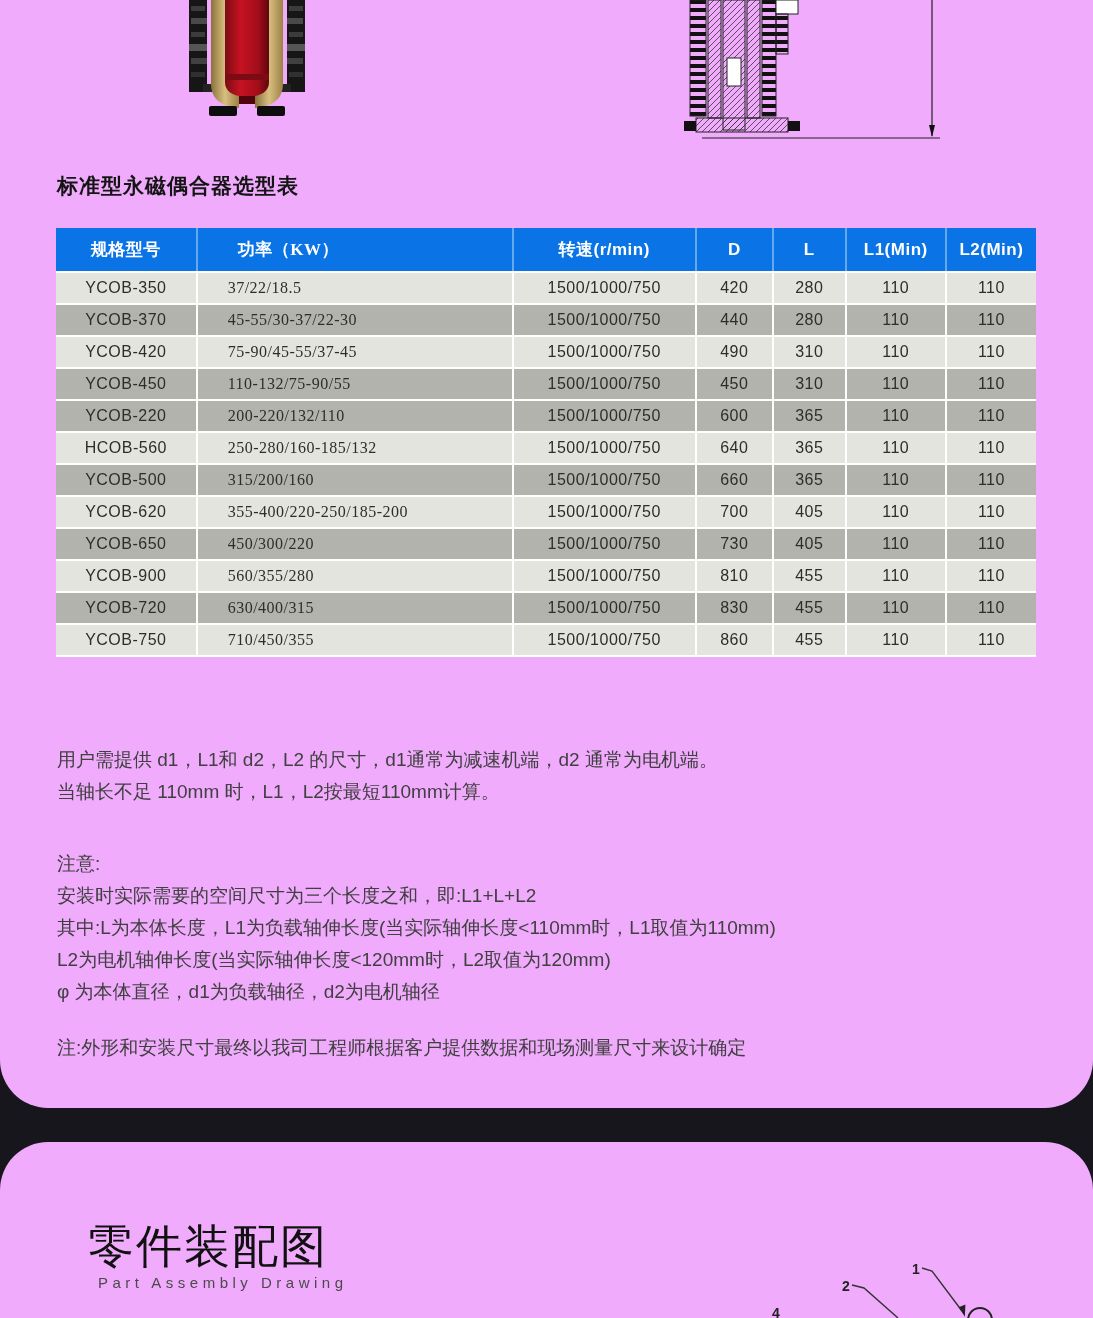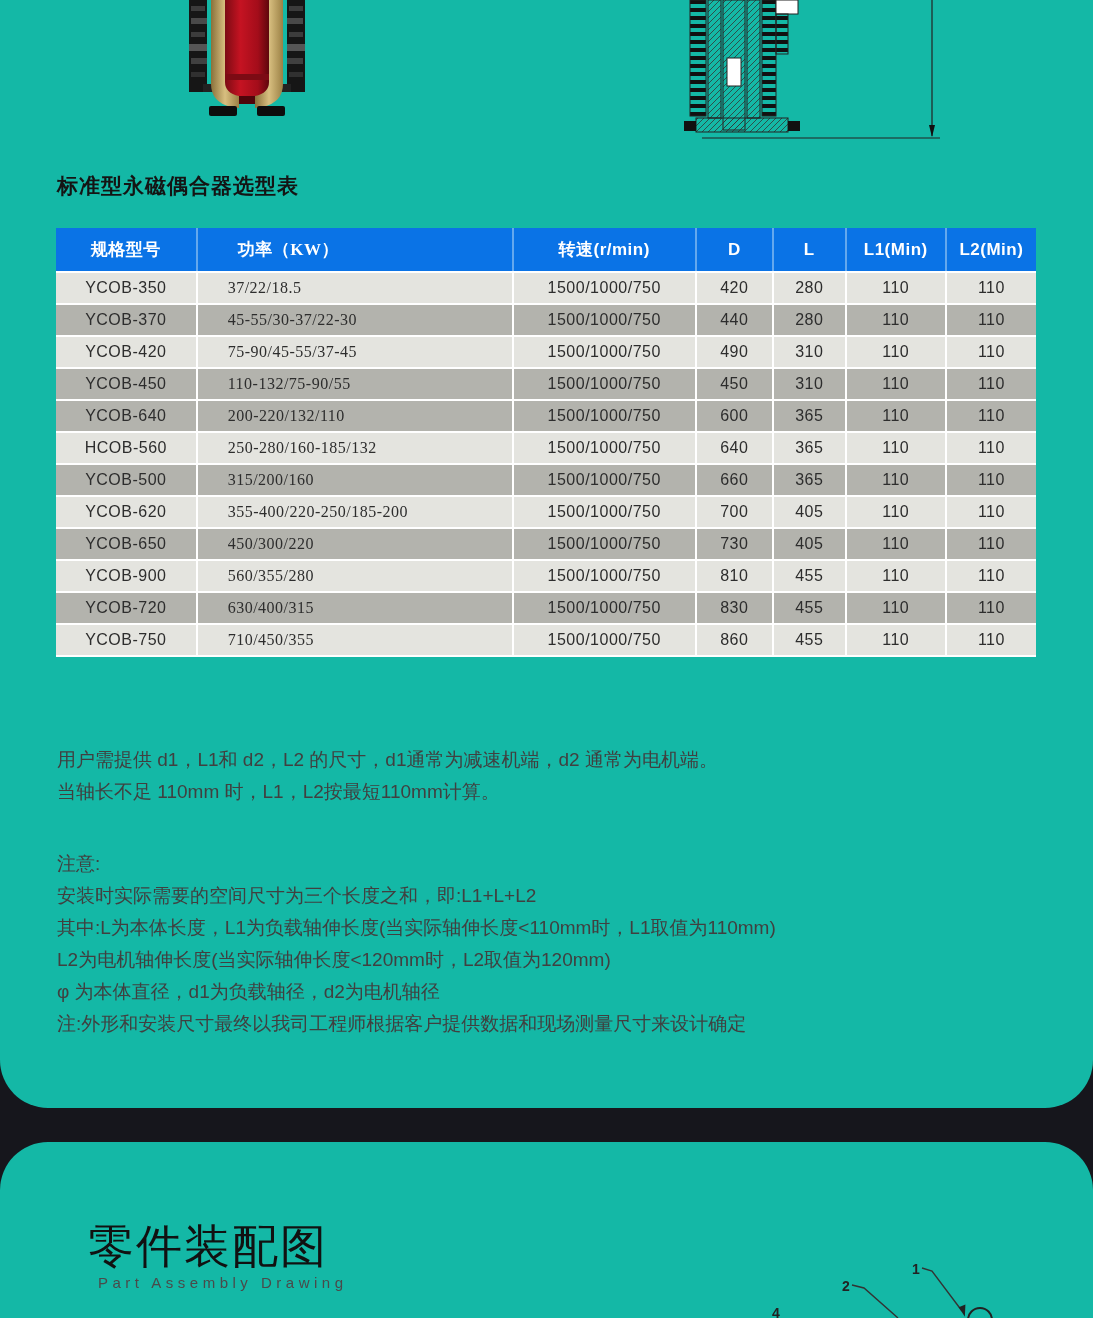--- a/index.html
+++ b/index.html
@@ -1,21 +1,21 @@
 <!DOCTYPE html>
 <html><head>
 <meta charset="utf-8">
 <style>
   html,body{margin:0;padding:0;}
   body{
     width:1093px;height:1318px;position:relative;overflow:hidden;
     background:#16161c;
     font-family:"Liberation Sans","DejaVu Sans",sans-serif;
   }
-  .card{position:absolute;left:0;width:1093px;background:#14b8a6;}
+  .card{position:absolute;left:0;width:1093px;background:#f0abfc;}
   .card-top{top:0;height:1108px;border-radius:0 0 48px 48px;}
   .card-bottom{top:1142px;height:176px;border-radius:48px 48px 0 0;}
 
   
   .product-photo{position:absolute;left:183px;top:0;}
   .tech-drawing{position:absolute;left:672px;top:0;}
 
   
   .section-title{
     position:absolute;left:57px;top:172px;
@@ -47,21 +47,21 @@
   .c5{width:10.5%;}
   .c6{width:9.5%;}
   th.c1,td.c1{text-align:left;font-family:Liberation Serif, serif;}
   th.c1{padding-left:40px;}
   td.c1{padding-left:30px;}
 
   
   .notes{position:absolute;left:57px;top:744px;width:960px;color:#404040;font-size:19px;}
   .notes div{line-height:32px;}
   .caution-title{margin-top:40px;}
-  .final-note{}
+  .final-note{margin-top:24px;}
 
   
   .assembly-title{
     position:absolute;left:88px;top:74px;
     font-size:46px;font-weight:400;color:#111111;letter-spacing:2px;
   }
   .assembly-subtitle{
     position:absolute;left:98px;top:132px;
     font-size:15px;color:#4a4a4a;letter-spacing:4.5px;
   }
@@ -193,21 +193,21 @@
           <tr class="dark">
             <td class="c0">YCOB-450</td>
             <td class="c1">110-132/75-90/55</td>
             <td class="c2">1500/1000/750</td>
             <td class="c3">450</td>
             <td class="c4">310</td>
             <td class="c5">110</td>
             <td class="c6">110</td>
           </tr>
           <tr class="dark">
-            <td class="c0">YCOB-640</td>
+            <td class="c0">YCOB-220</td>
             <td class="c1">200-220/132/110</td>
             <td class="c2">1500/1000/750</td>
             <td class="c3">600</td>
             <td class="c4">365</td>
             <td class="c5">110</td>
             <td class="c6">110</td>
           </tr>
           <tr class="light">
             <td class="c0">HCOB-560</td>
             <td class="c1">250-280/160-185/132</td>

